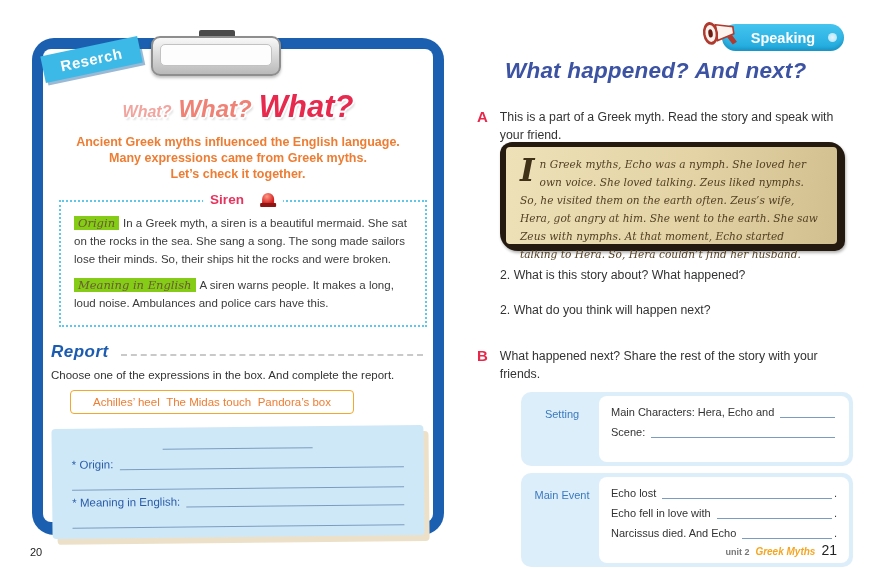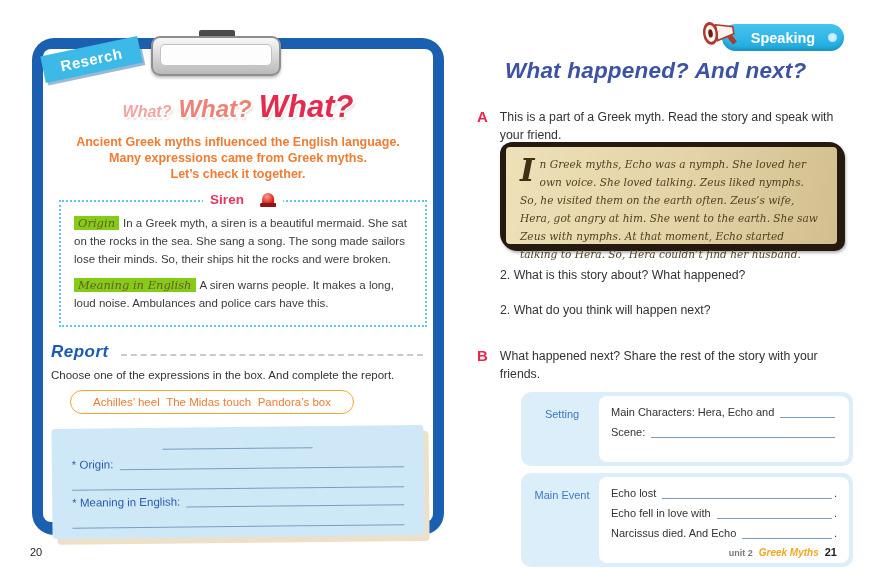--- a/index.html
+++ b/index.html
@@ -47,21 +47,21 @@
   .siren-p { font-size:11.5px; color:#3b3b3b; line-height:1.55; }
   .siren-p + .siren-p { margin-top:9px; }
   .hl-label { font-family:"DejaVu Serif", serif; font-style:italic; background:#84cc16;
               color:#6b5a38; padding:0 4px; margin-right:4px; }
 
   .report-row { display:flex; align-items:center; margin:15px 10px 0 8px; }
   .report-heading { color:#1c5cb0; font-weight:bold; font-style:italic; font-size:17px; letter-spacing:.5px; }
   .report-dashes { flex:1; border-top:2px dashed #c9c9c9; margin:6px 0 0 12px; }
   .choose-text { margin:7px 8px 0; font-size:11.5px; color:#333; }
 
-  .expr-box { margin:9px 0 0 27px; width:284px; border:1.6px solid #f3a72e; border-radius:12px;
+  .expr-box { margin:9px 0 0 27px; width:284px; border:1.6px solid #f3a72e; border-radius:4px;
               display:flex; justify-content:space-between; padding:5px 22px; }
   .expr-item { color:#ee7d33; font-size:11.5px; }
 
   .note { position:relative; margin:13px 9px 0; background:#cfe8f8; border-radius:4px;
           padding:12px 20px 10px; transform:rotate(-.6deg);
           box-shadow:5px 6px 0 #ece1c8; color:#2a5caa; font-size:11.5px; }
   .note-topline { width:150px; border-bottom:1px solid #7a9cc0; height:10px; margin:0 auto 8px; }
   .note-field { display:flex; align-items:flex-end; margin-top:6px; }
   .note-field .lbl { white-space:nowrap; margin-right:6px; }
   .fill-line { flex:1; border-bottom:1px solid #7a9cc0; height:12px; }
@@ -109,21 +109,21 @@
   .trow-label { width:74px; color:#3a7abf; font-size:11px; text-align:center; padding-top:12px; }
   .trow-content { flex:1; background:#fff; border-radius:8px; padding:6px 12px 24px; }
   .tline { display:flex; align-items:flex-end; font-size:11px; color:#333; margin-top:8px; }
   .tline:first-child { margin-top:4px; }
   .tline .txt { white-space:nowrap; margin-right:6px; }
   .tline .suffix { margin-left:2px; }
 
   .footer-right { position:absolute; right:36px; bottom:12px; display:flex; align-items:baseline; gap:6px; }
   .unit-label { font-size:9px; color:#777; font-weight:bold; }
   .book-label { font-size:10px; color:#f5a623; font-weight:bold; font-style:italic; }
-  .page-num-right { font-size:11px; color:#222; font-weight:bold; }
+  .page-num-right { font-size:14px; color:#222; font-weight:normal; }
 </style>
 </head>
 <body>
 
 <div class="stage">
 
   <div class="clipboard">
     <div class="paper">
 
       <div class="what-title">

